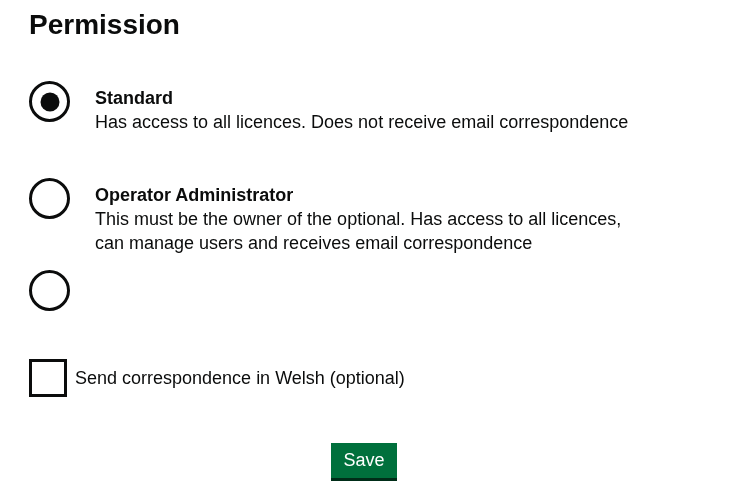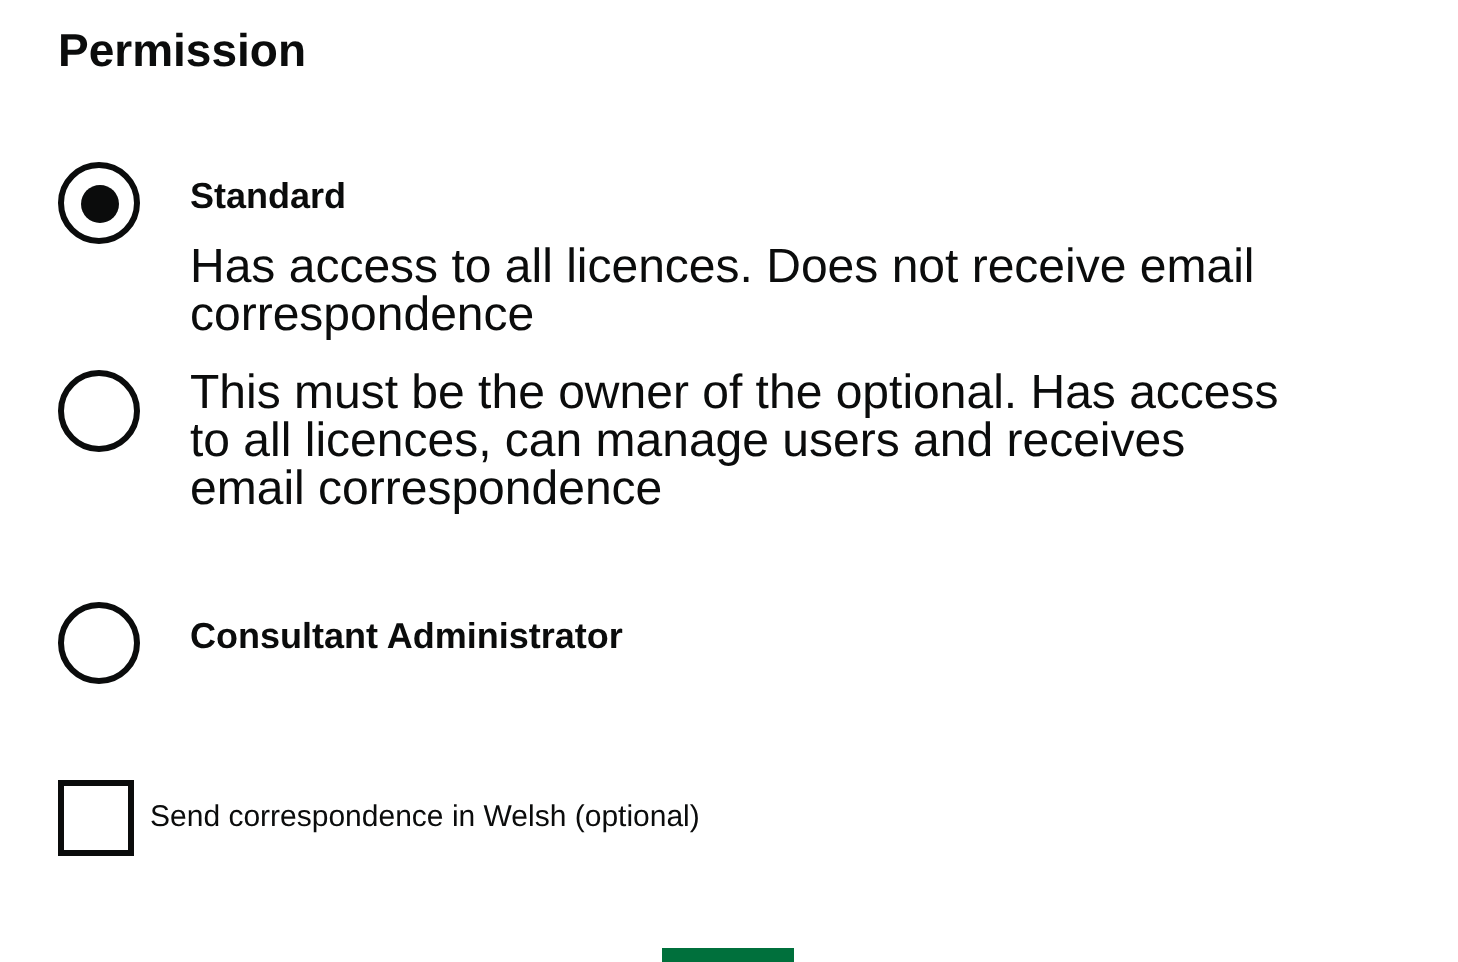--- a/index.html
+++ b/index.html
@@ -13,21 +13,21 @@
     position: relative;
     width: 729px;
     height: 481px;
     background: #ffffff;
     overflow: hidden;
   }
   .container {
     padding: 13px 30px 0 29px;
   }
   .page-heading {
-    font-size: 23px;
+    font-size: 28px;
     line-height: 24px;
     font-weight: 700;
     margin: 0 0 12px 0;
     color: #0b0c0c;
   }
   
   .radio-item {
     position: relative;
     padding-left: 66px;
     margin-bottom: 15px;
@@ -59,23 +59,23 @@
   .radio-label {
     display: block;
     padding-top: 7px;
     font-size: 18px;
     line-height: 21px;
     font-weight: 700;
     cursor: pointer;
     margin-top: 44px;
   }
   .radio-hint {
-    font-size: 24px;
+    font-size: 18px;
     line-height: 24px;
-    margin-top: 13px;
+    margin-top: 1px;
     max-width: 545px;
   }
   
   .checkbox-item {
     position: relative;
     margin-top: 45px;
     padding-left: 46px;
     min-height: 40px;
   }
   .checkbox-box {
@@ -85,21 +85,21 @@
     width: 38px;
     height: 38px;
     box-sizing: border-box;
     border: 3px solid #0b0c0c;
     background: #ffffff;
     cursor: pointer;
   }
   .checkbox-label {
     display: inline-block;
     padding-top: 7px;
-    font-size: 15px;
+    font-size: 18px;
     line-height: 24px;
     cursor: pointer;
   }
   
   .button-row {
     margin-top: 44px;
     display: flex;
     align-items: center;
     gap: 14px;
     flex-direction: column;
@@ -136,26 +136,26 @@
     <div>
 
       <div class="radio-item">
         <span class="radio-circle selected"></span>
         <span class="radio-label">Standard</span>
         <div class="radio-hint">Has access to all licences. Does not receive email correspondence</div>
       </div>
 
       <div class="radio-item">
         <span class="radio-circle"></span>
+        <span class="radio-label">Operator Administrator</span>
         <div class="radio-hint">This must be the owner of the optional. Has access to all licences, can manage users and receives email correspondence</div>
       </div>
 
       <div class="radio-item">
         <span class="radio-circle"></span>
-        <span class="radio-label">Consultant Administrator</span>
       </div>
 
     </div>
 
     <div class="checkbox-item">
       <span class="checkbox-box"></span>
       <span class="checkbox-label">Send correspondence in Welsh (optional)</span>
     </div>
 
     <div class="button-row">

